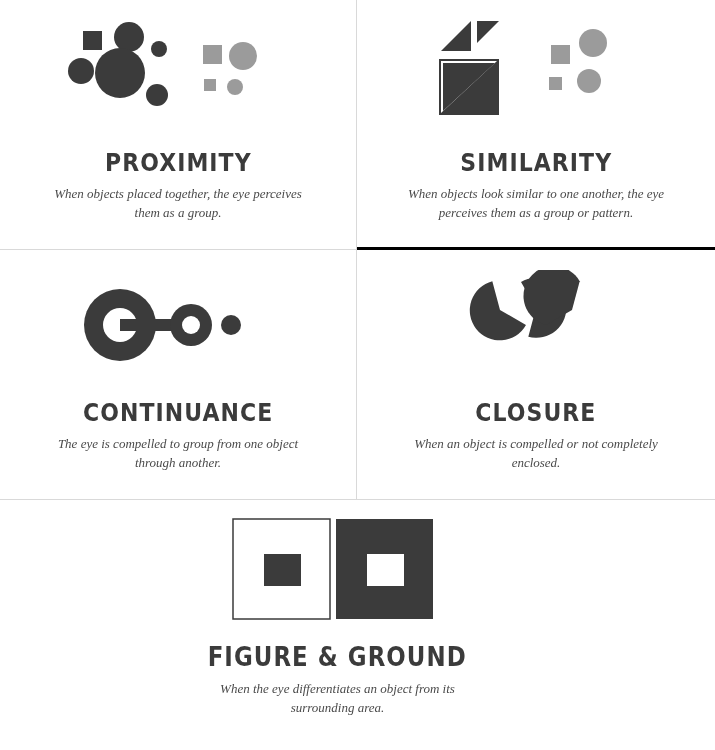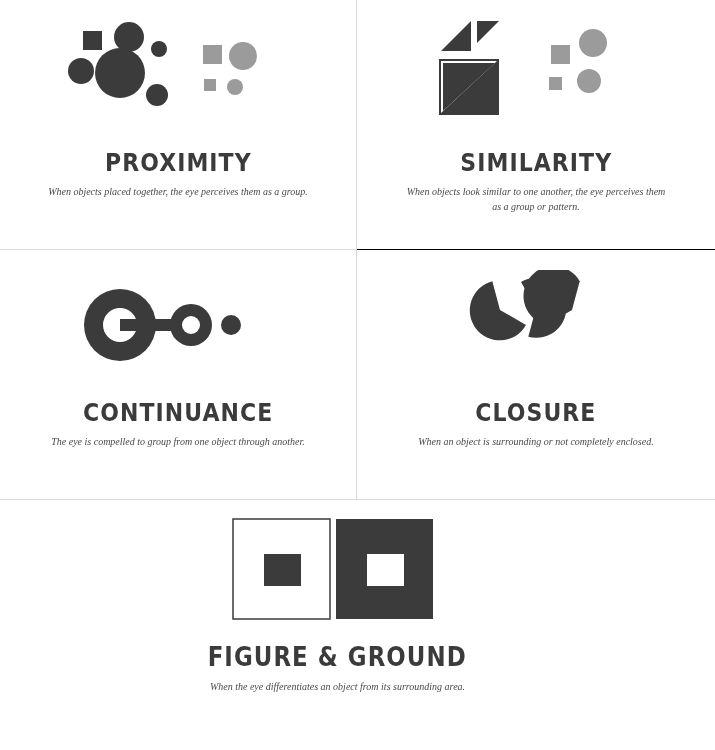--- a/index.html
+++ b/index.html
@@ -33,21 +33,21 @@
   .cell {
     position: relative;
     box-sizing: border-box;
     display: flex;
     flex-direction: column;
     align-items: center;
     justify-content: flex-start;
   }
   
   .cell.c1 { border-right: 1px solid #d9d9d9; border-bottom: 1px solid #d9d9d9; }
-  .cell.c2 { border-bottom: 1px solid #000000; }
+  .cell.c2 { border-bottom: 3px solid #000000; }
   .cell.c3 { border-right: 1px solid #d9d9d9; border-bottom: 1px solid #d9d9d9; }
   .cell.c4 { border-bottom: 1px solid #d9d9d9; align-items: center; }
 
   .art {
     height: 150px;
     width: 100%;
     display: flex;
     align-items: center;
     justify-content: center;
   }
@@ -59,21 +59,21 @@
     color: #3b3b3b;
     text-transform: uppercase;
     transform: scaleX(0.88);
     margin: 0 0 10px 0;
     line-height: 1;
     text-align: center;
   }
   .desc {
     font-family: "Liberation Serif", serif;
     font-style: italic;
-    font-size: 10px;
+    font-size: 13px;
     line-height: 1.45;
     color: #4a4a4a;
     text-align: center;
     max-width: 270px;
     margin: 0 auto;
   }
   .bottom {
     position: absolute;
     left: 0;
     top: 500px;
@@ -150,21 +150,21 @@
 
     <div class="cell c4">
       <div class="art">
         <svg width="140" height="110" viewBox="0 0 140 110">
           <path d="M70 8 a30 30 0 1 1 -21 51 L70 38 Z" fill="#3b3b3b" transform="rotate(-30 70 38)"></path>
           <path d="M34 70 a30 30 0 1 1 21 -51 L34 40 Z" fill="#3b3b3b" transform="rotate(-60 34 40)"></path>
           <path d="M106 70 a30 30 0 1 1 -21 -51 L106 40 Z" fill="#3b3b3b" transform="rotate(60 106 40)"></path>
         </svg>
       </div>
       <div class="title">CLOSURE</div>
-      <div class="desc">When an object is surrounding or not completely enclosed.</div>
+      <div class="desc">When an object is compelled or not completely enclosed.</div>
     </div>
 
   </div>
 
   <div class="bottom">
     <div class="art">
       <svg width="220" height="110" viewBox="0 0 220 110">
         <rect x="5" y="4" width="97" height="100" fill="#ffffff" stroke="#3b3b3b" stroke-width="1.5"></rect>
         <rect x="36" y="39" width="37" height="32" fill="#3b3b3b"></rect>
         <rect x="108" y="4" width="97" height="100" fill="#3b3b3b"></rect>

